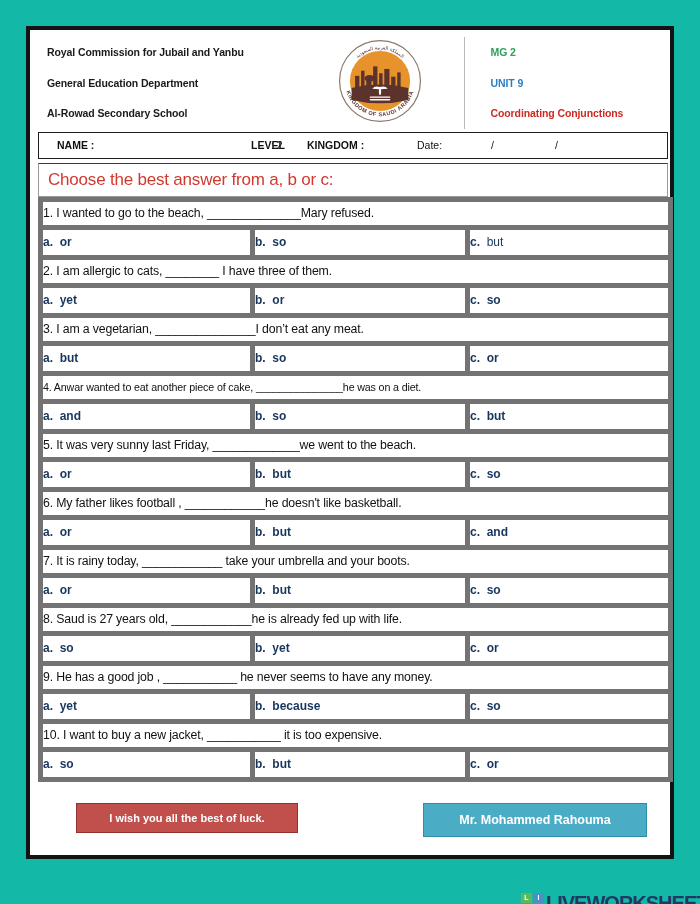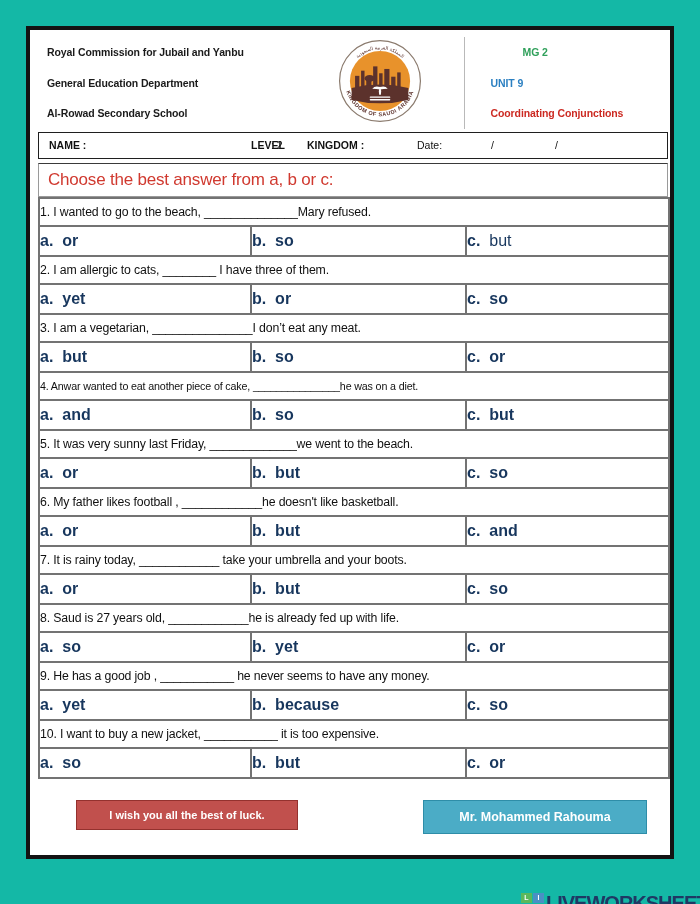--- a/index.html
+++ b/index.html
@@ -49,21 +49,21 @@
     padding: 10px 0;
     letter-spacing: -0.1px;
   }
   .hdr-right-line {
     font-size: 10.5px;
     font-weight: bold;
     line-height: 1;
     padding: 10px 0;
     letter-spacing: -0.1px;
   }
-  .c-green { color: #2fa05a; margin-left: 32px; }
+  .c-green { color: #2fa05a; }
   .c-blue  { color: #2a7fc1; }
   .c-red   { color: #cc2a22; }
 
   
   .seal-wrap { display: inline-block; width: 86px; height: 86px; position: relative; }
 
   
   .namerow {
     position: relative;
     margin-top: 3px;
@@ -72,21 +72,21 @@
     background: #fff;
   }
   .namerow span {
     position: absolute;
     top: 50%;
     transform: translateY(-50%);
     font-size: 10.5px;
     color: #111;
     white-space: nowrap;
   }
-  .nm-name    { left: 10px;  font-weight: bold; }
+  .nm-name    { left: 18px;  font-weight: bold; }
   .nm-level   { left: 188px; font-weight: bold; margin-left: 24px; }
   .nm-levelv  { left: 232px; font-weight: normal; }
   .nm-section { left: 268px; font-weight: bold; }
   .nm-date    { left: 378px; font-weight: normal; }
   .nm-sl1     { left: 452px; font-weight: normal; }
   .nm-sl2     { left: 516px; font-weight: normal; }
 
   
   .instr {
     margin-top: 4px;
@@ -107,38 +107,38 @@
 
   
   .qtable {
     width: 100%;
     border-collapse: collapse;
     table-layout: fixed;
     border: 1.2px solid #8f8f8f;
     border-top: none;
   }
   .qtable td {
-    border: 2px solid #737373;
+    border: 5px solid #737373;
     padding: 0;
     background: #fff;
   }
   .q-cell {
     height: 28px;
     padding-left: 9px;
     font-size: 12.3px;
     color: #111;
     white-space: nowrap;
     letter-spacing: -0.15px;
   }
   .q-cell.small { font-size: 10.7px; }
 
   .a-cell {
     height: 30px;
     padding-left: 26px;
-    font-size: 16px;
+    font-size: 12px;
     color: #17365d;
     font-weight: bold;
     letter-spacing: 0px;
   }
   .a-cell .opt { font-weight: bold; }
   .a-cell .opt.reg { font-weight: normal; }
   .col-a { width: 212px; }
   .col-b { width: 215px; }
   .col-c { width: 203px; }
 

